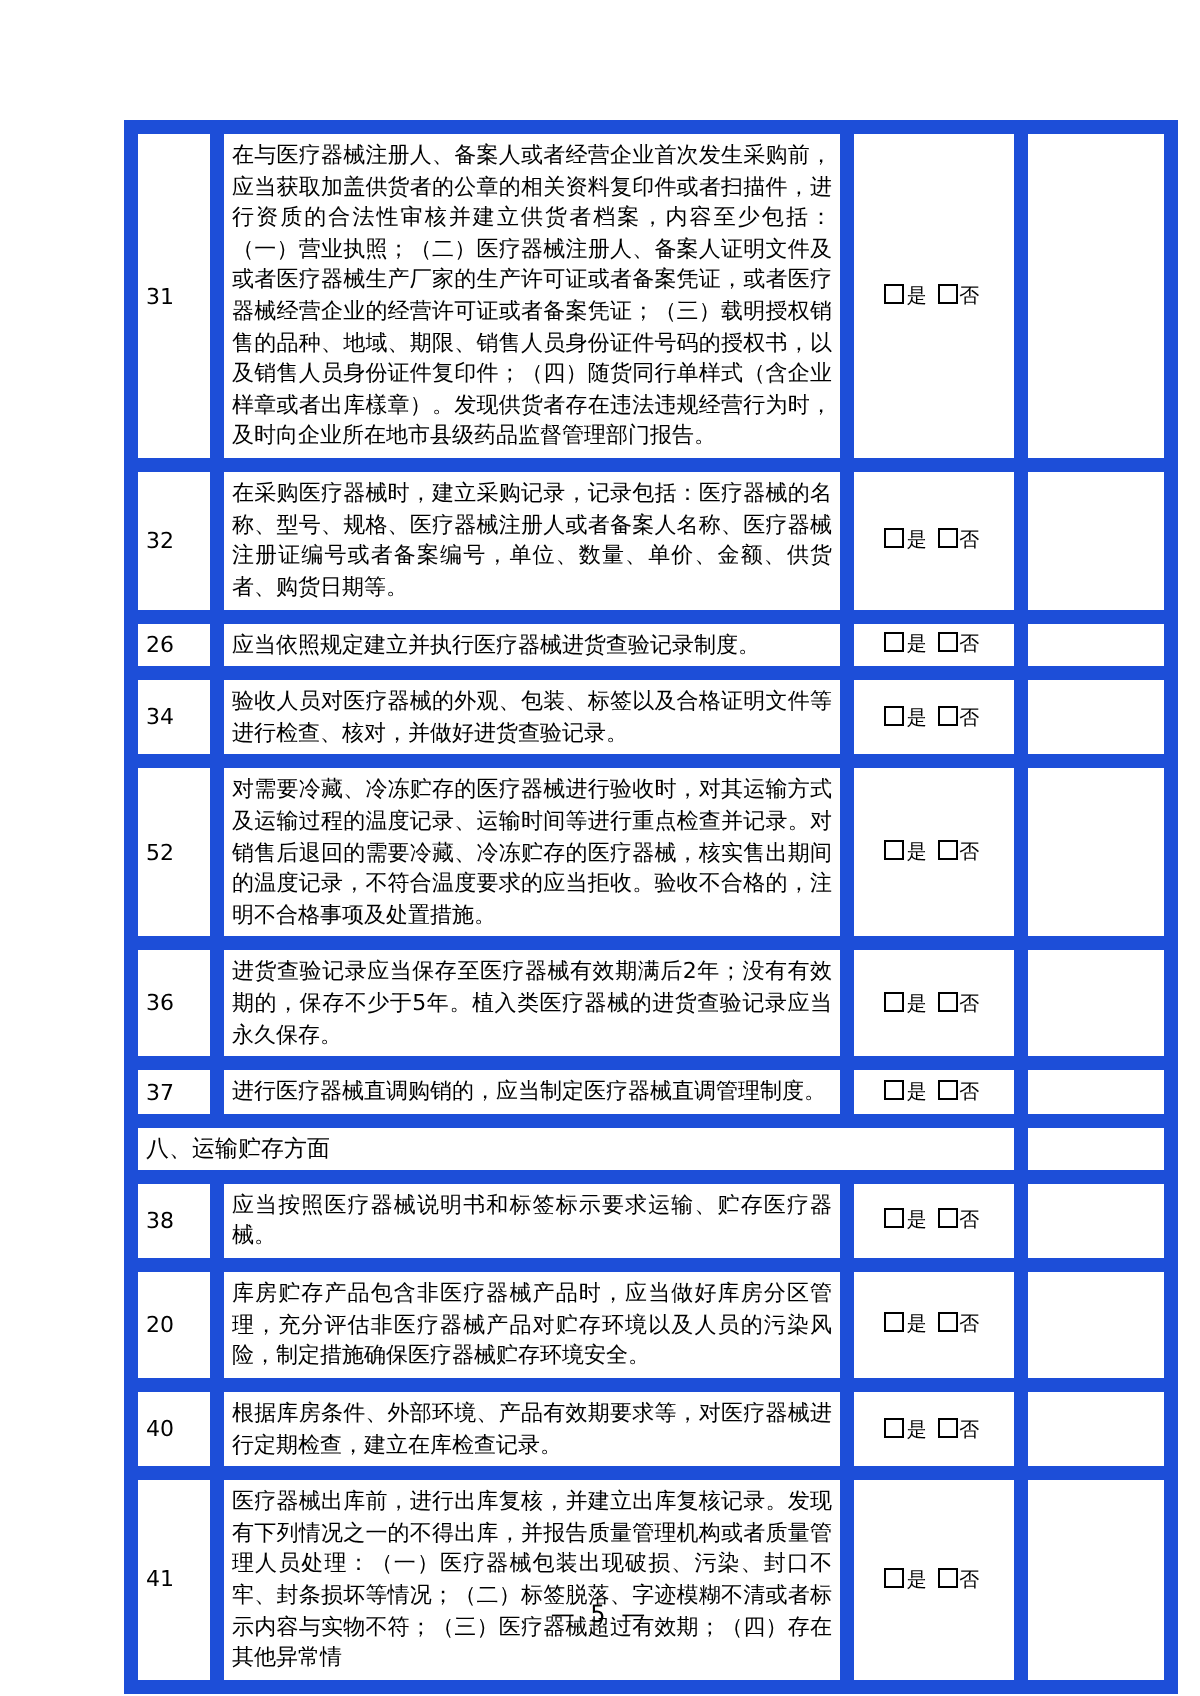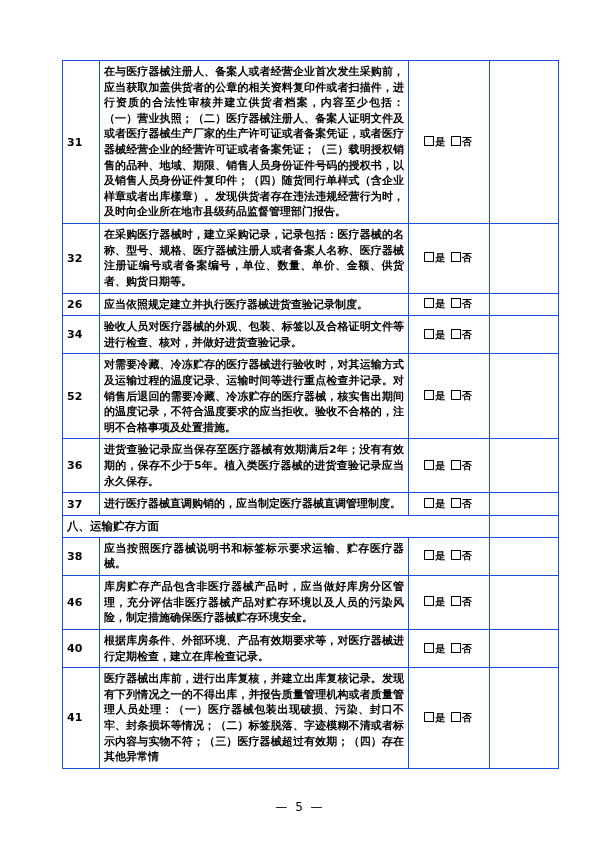--- a/index.html
+++ b/index.html
@@ -21,24 +21,23 @@
     height: 848px;
     box-sizing: border-box;
     padding: 60px 52px 0 62px;
   }
   table.checklist {
     width: 486px;
     border-collapse: collapse;
     table-layout: fixed;
   }
   table.checklist td {
-    border: 1px solid #1d4ed8;
+    border: 7px solid #1d4ed8;
     vertical-align: middle;
     padding: 3px 4px;
-    font-weight: bold;
   }
   td.num {
     width: 28px;
     text-align: left;
     font-size: 11px;
     vertical-align: middle;
   }
   td.content {
     width: 300px;
     font-size: 11px;
@@ -170,21 +169,21 @@
         <td class="num">38</td>
         <td class="content">应当按照医疗器械说明书和标签标示要求运输、贮存医疗器械。</td>
         <td class="check">
           <span class="chk-item"><span class="box"></span><span>是</span></span>
           <span class="chk-item"><span class="box"></span><span>否</span></span>
         </td>
         <td class="remark"></td>
       </tr>
 
       <tr>
-        <td class="num">46</td>
+        <td class="num">20</td>
         <td class="content">库房贮存产品包含非医疗器械产品时，应当做好库房分区管理，充分评估非医疗器械产品对贮存环境以及人员的污染风险，制定措施确保医疗器械贮存环境安全。</td>
         <td class="check">
           <span class="chk-item"><span class="box"></span><span>是</span></span>
           <span class="chk-item"><span class="box"></span><span>否</span></span>
         </td>
         <td class="remark"></td>
       </tr>
 
       <tr>
         <td class="num">40</td>

